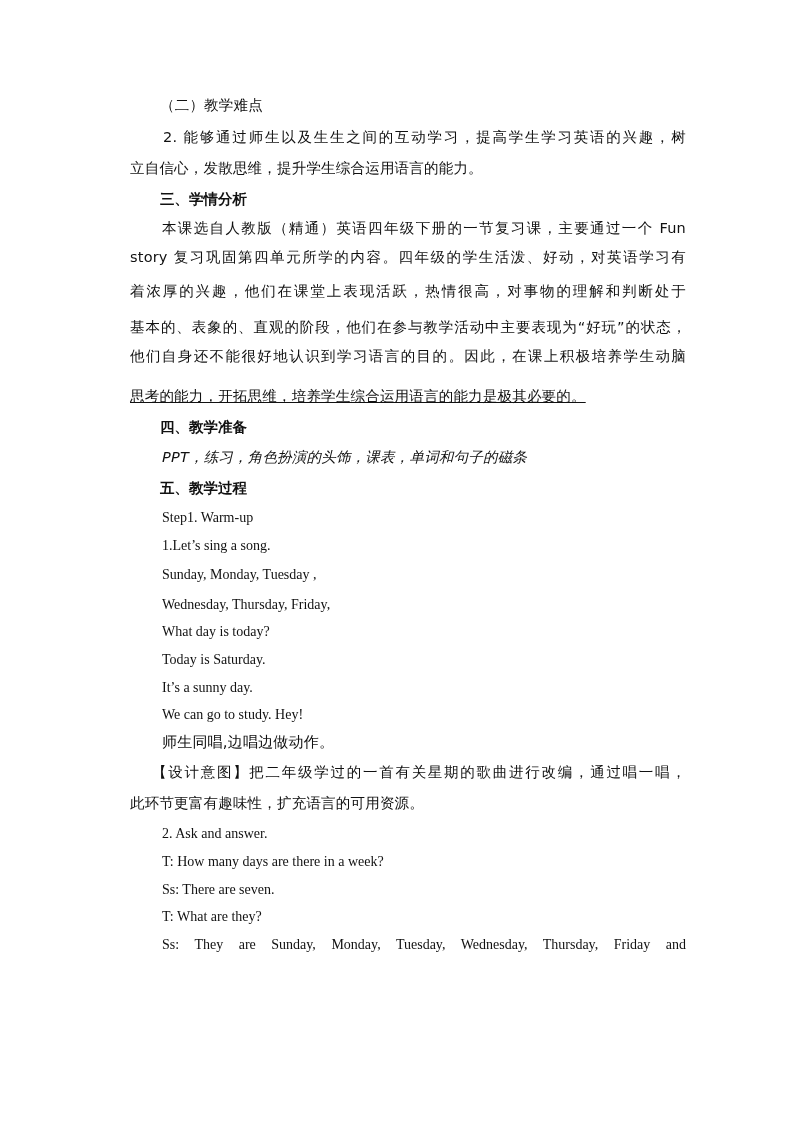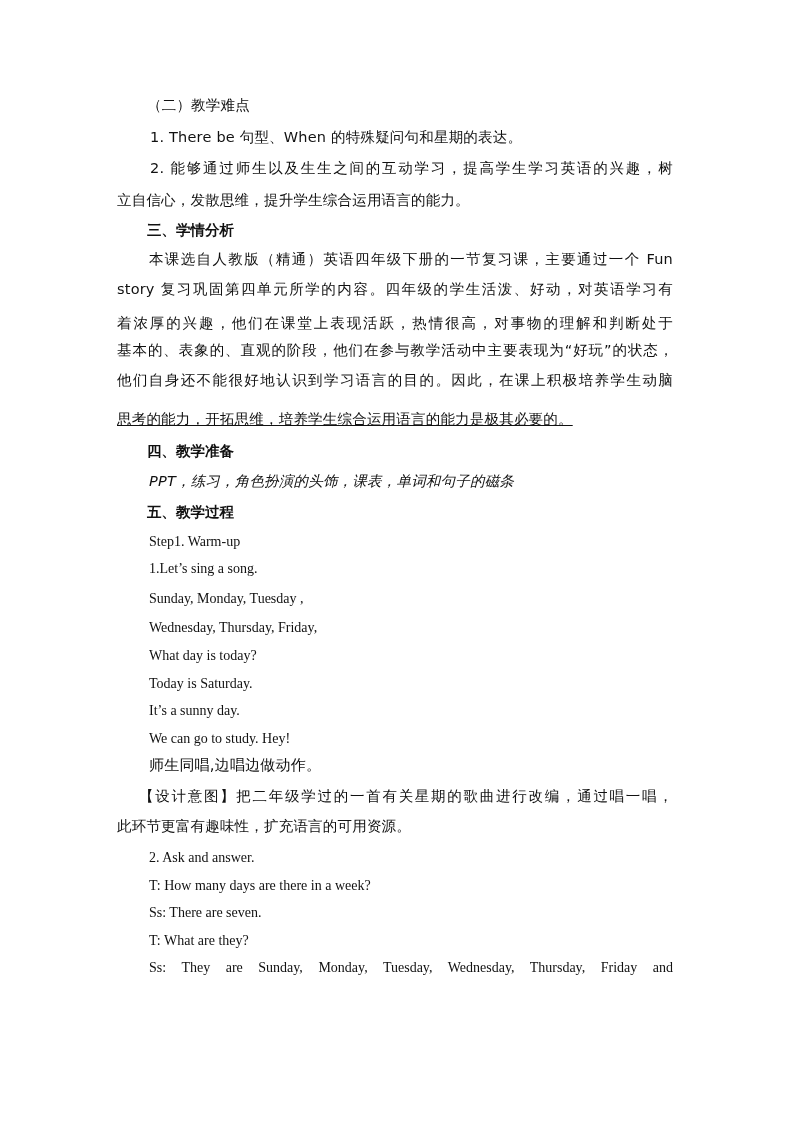--- a/index.html
+++ b/index.html
@@ -10,21 +10,21 @@
     body {
       width: 794px;
       height: 1123px;
       position: relative;
       overflow: hidden;
       color: #111111;
       font-family: "DejaVu Sans", "Liberation Sans", sans-serif;
     }
     .page {
       position: absolute;
-      left: 117px;
+      left: 130px;
       top: 92px;
       width: 556px;
     }
     .line {
       font-size: 14.5px;
       line-height: 27.6px;
       height: 27.6px;
       white-space: nowrap;
       letter-spacing: 0.2px;
     }
@@ -50,29 +50,28 @@
       width: 556px;
       box-sizing: border-box;
     }
   </style>
 </head>
 <body>
 
 <div class="page">
 
   <div class="line indent" style="padding-left:30px;">（二）教学难点</div>
-  <div class="line indent" style="padding-left:33px; margin-top:4px;">1. There be 句型、When 的特殊疑问句和星期的表达。</div>
   <div class="line indent justify" style="padding-left:33px; margin-top:4px;">2. 能够通过师生以及生生之间的互动学习，提高学生学习英语的兴趣，树</div>
   <div class="line" style="margin-top:4px;">立自信心，发散思维，提升学生综合运用语言的能力。</div>
 
   <div class="heading" style="margin-top:2px;">三、学情分析</div>
   <div class="line indent justify" style="padding-left:32px; margin-top:2px;">本课选自人教版（精通）英语四年级下册的一节复习课，主要通过一个 Fun</div>
   <div class="line justify" style="margin-top:2px;">story 复习巩固第四单元所学的内容。四年级的学生活泼、好动，对英语学习有</div>
   <div class="line justify" style="margin-top:6px;">着浓厚的兴趣，他们在课堂上表现活跃，热情很高，对事物的理解和判断处于</div>
-  <div class="line justify" style="margin-top:0; letter-spacing:-0.3px;">基本的、表象的、直观的阶段，他们在参与教学活动中主要表现为“好玩”的状态，</div>
+  <div class="line justify" style="margin-top:8px; letter-spacing:-0.3px;">基本的、表象的、直观的阶段，他们在参与教学活动中主要表现为“好玩”的状态，</div>
   <div class="line justify" style="margin-top:2px;">他们自身还不能很好地认识到学习语言的目的。因此，在课上积极培养学生动脑</div>
   <div class="line" style="margin-top:12px;text-decoration:underline;">思考的能力，开拓思维，培养学生综合运用语言的能力是极其必要的。</div>
 
   <div class="heading" style="margin-top:3px;">四、教学准备</div>
   <div class="line indent" style="margin-top:3px;font-style:italic;">PPT，练习，角色扮演的头饰，课表，单词和句子的磁条</div>
 
   <div class="heading" style="margin-top:2px;">五、教学过程</div>
   <div class="en" style="margin-top:2px;">Step1. Warm-up</div>
   <div class="en">1.Let’s  sing  a song.</div>
   <div class="en" style="margin-top:2px;">Sunday,  Monday,  Tuesday ,</div>

